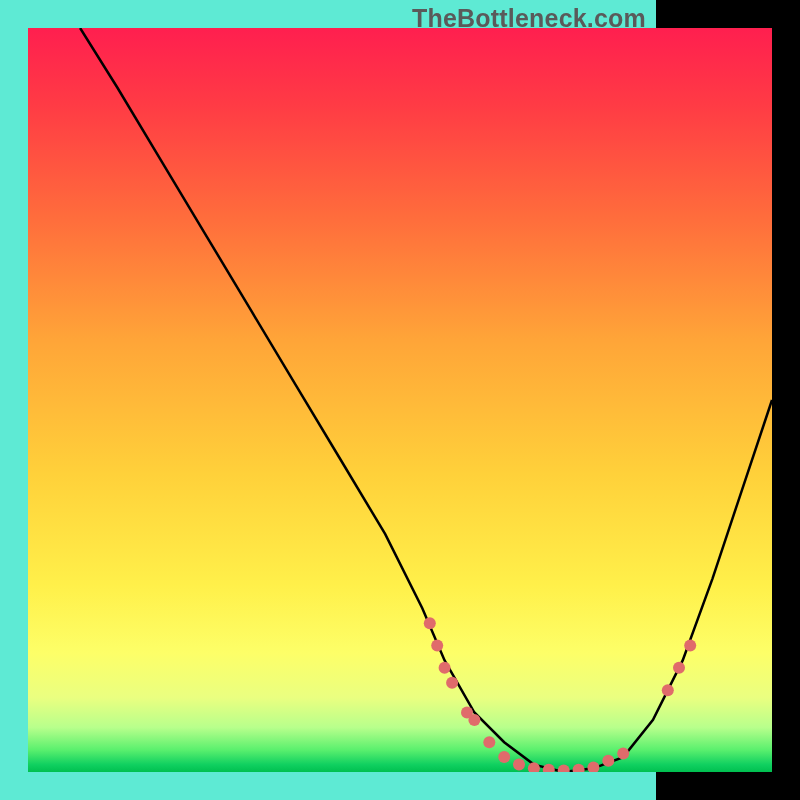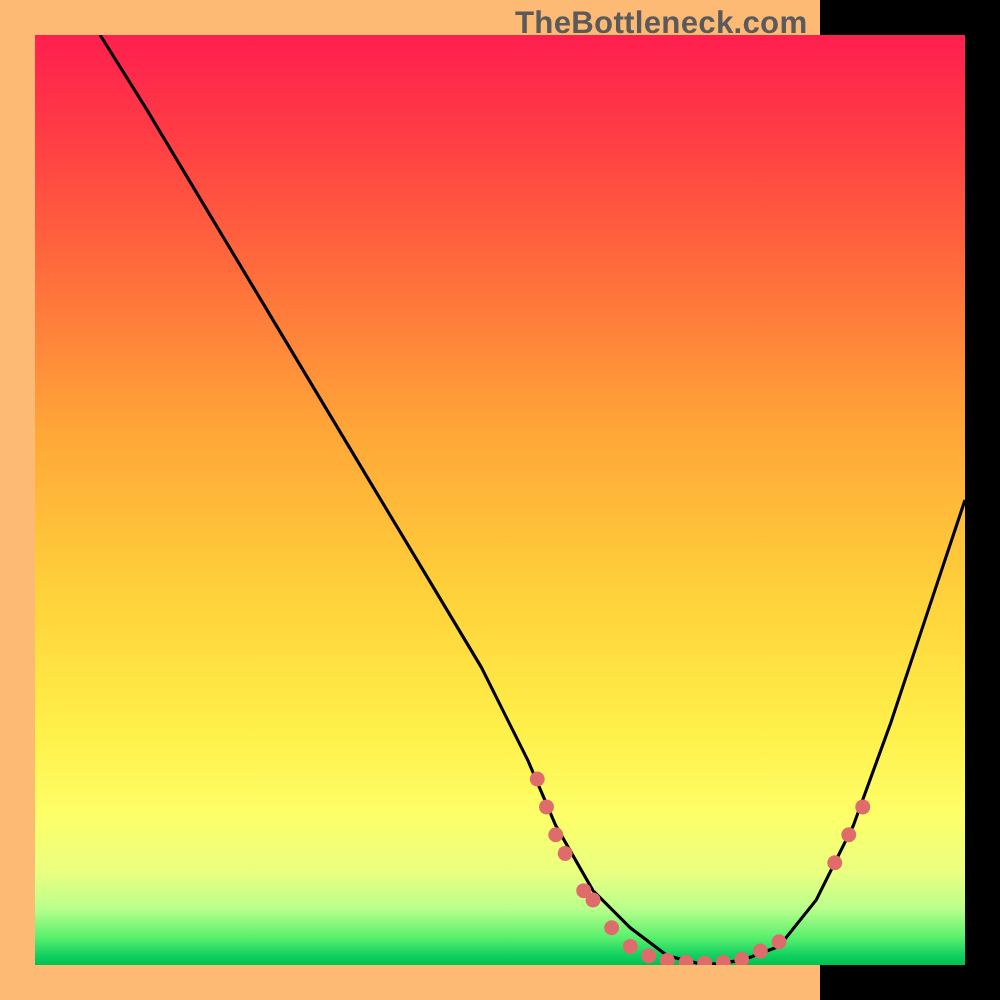--- a/index.html
+++ b/index.html
@@ -10,21 +10,21 @@
     background: #000;
     overflow: hidden;
     font-family: Arial, Helvetica, sans-serif;
   }
   .frame {
     position: absolute;
     top: 0;
     left: 0;
     width: 656px;
     height: 800px;
-    background: #fdba74;
+    background: #5eead4;
   }
   .plot-area {
     position: absolute;
     top: 28px;
     left: 28px;
     width: 744px;
     height: 744px;
     
     background: linear-gradient(
       to bottom,

